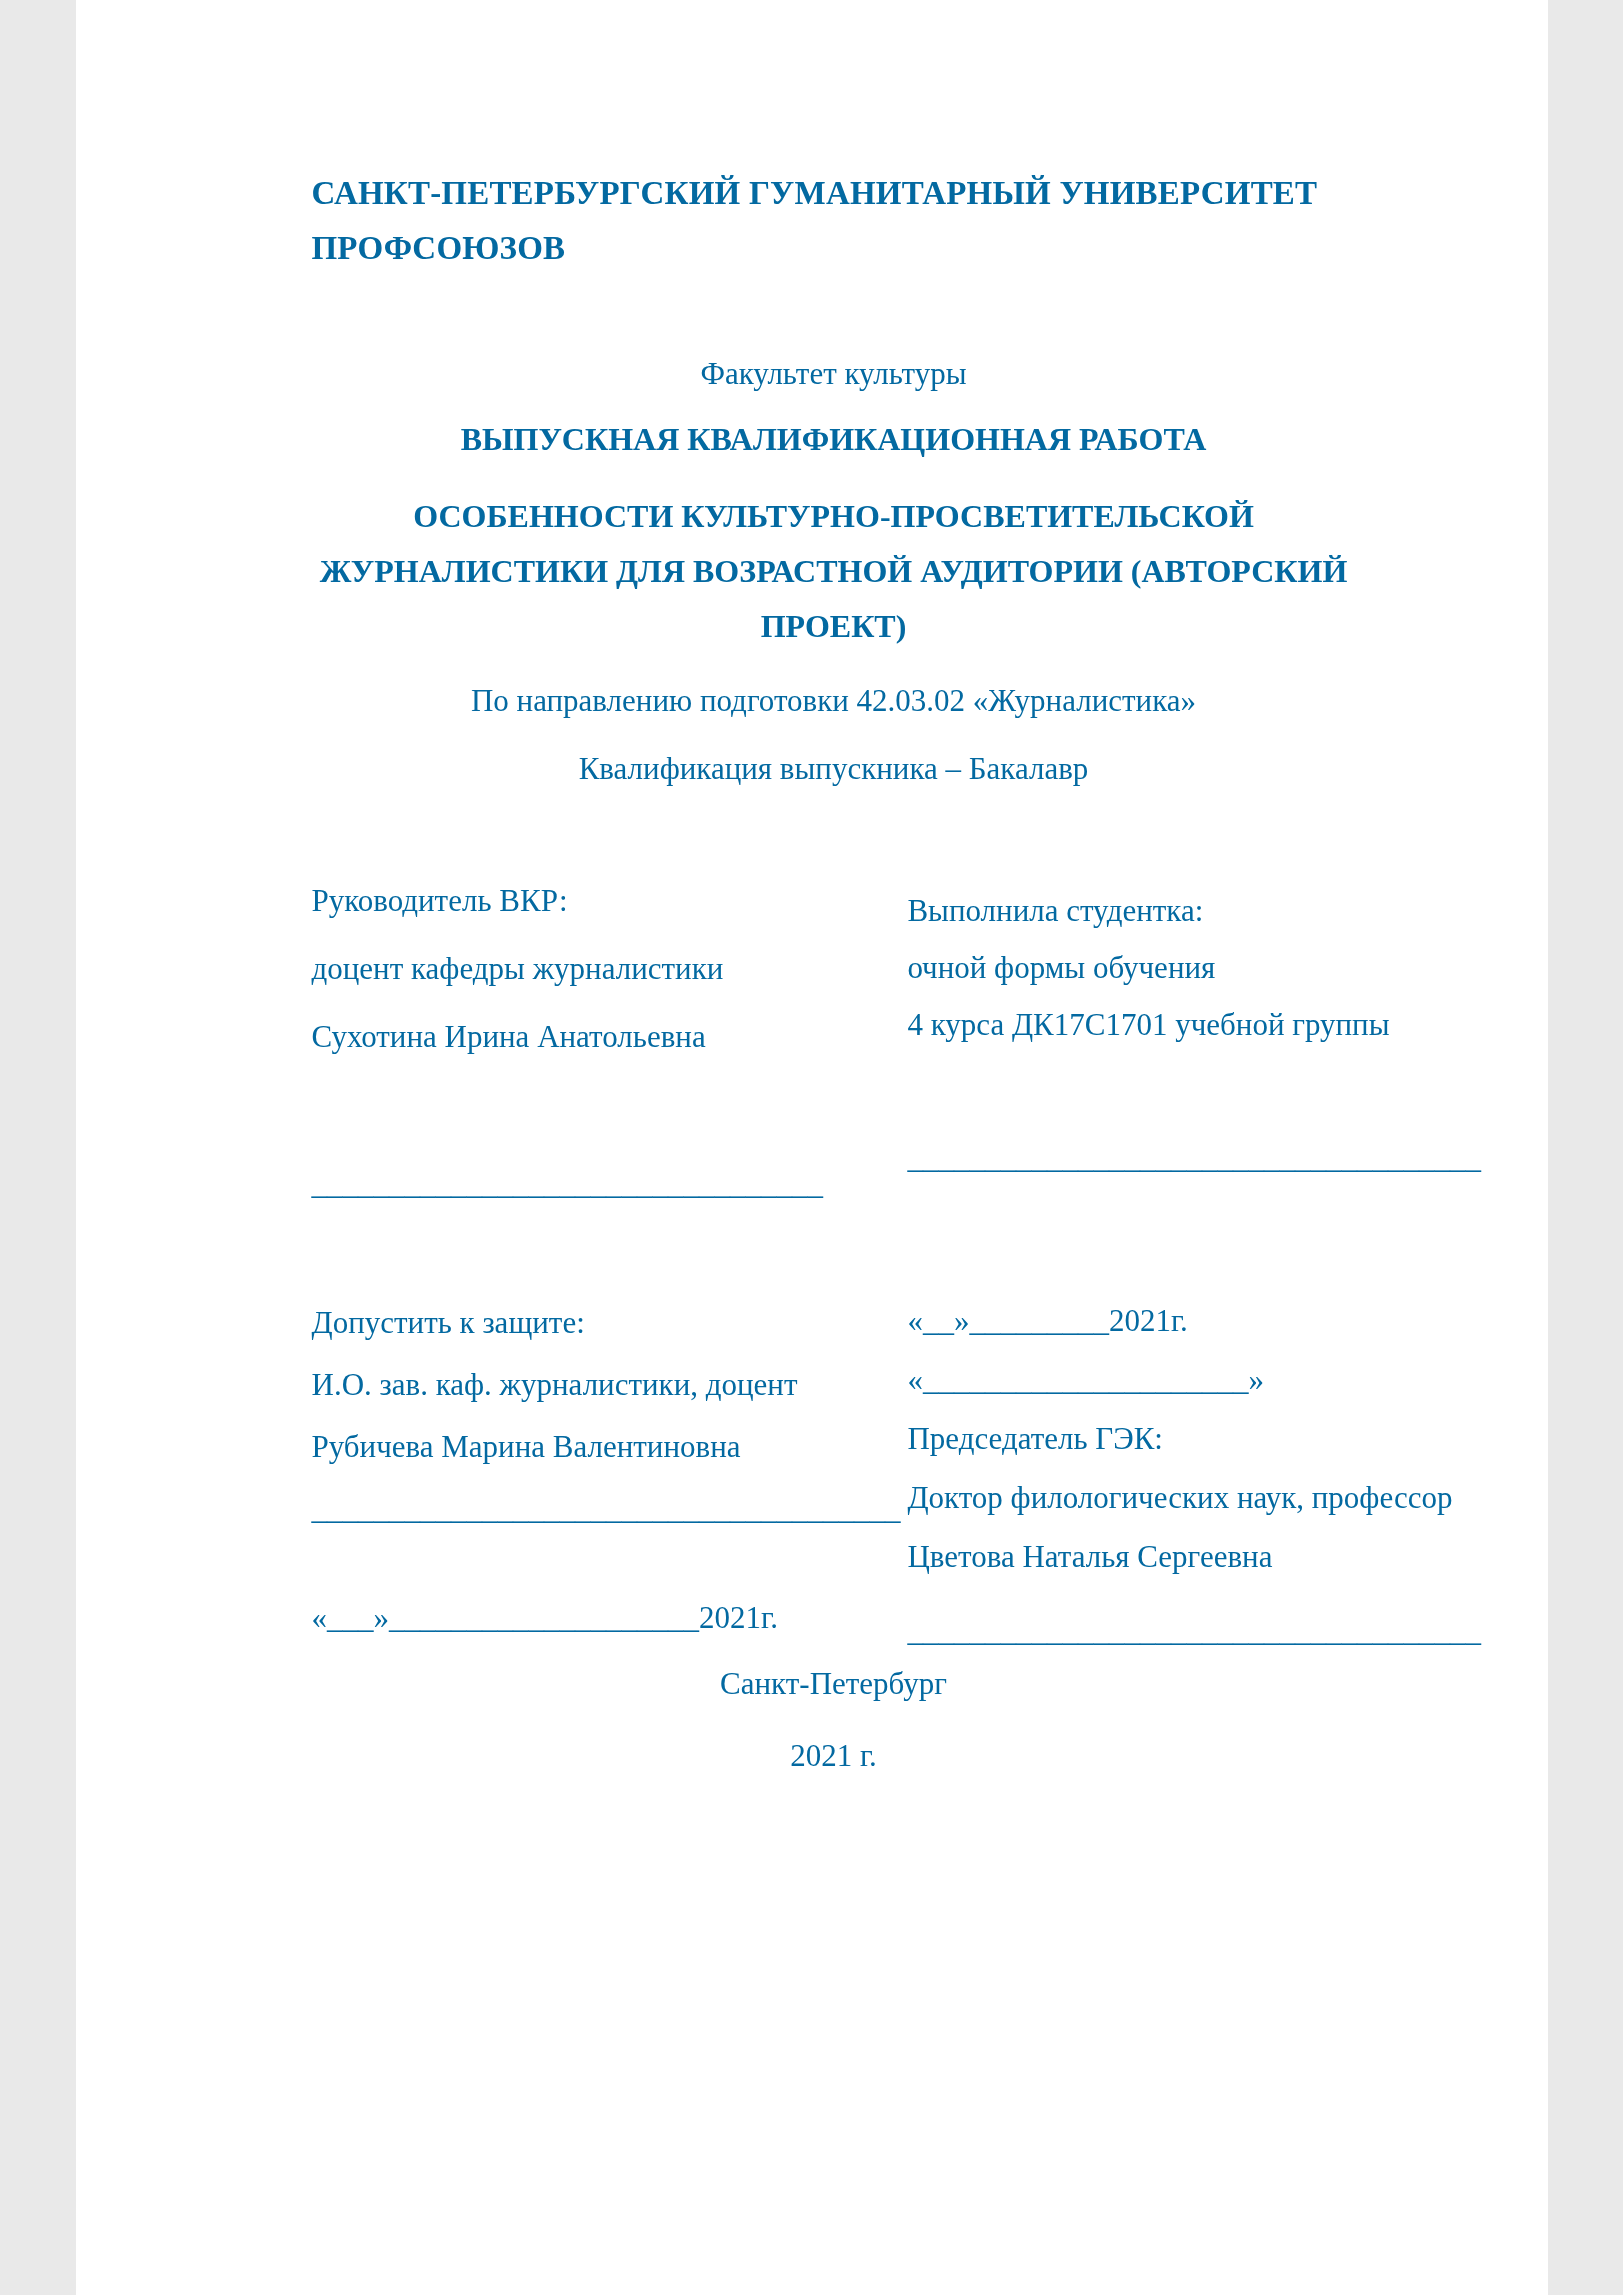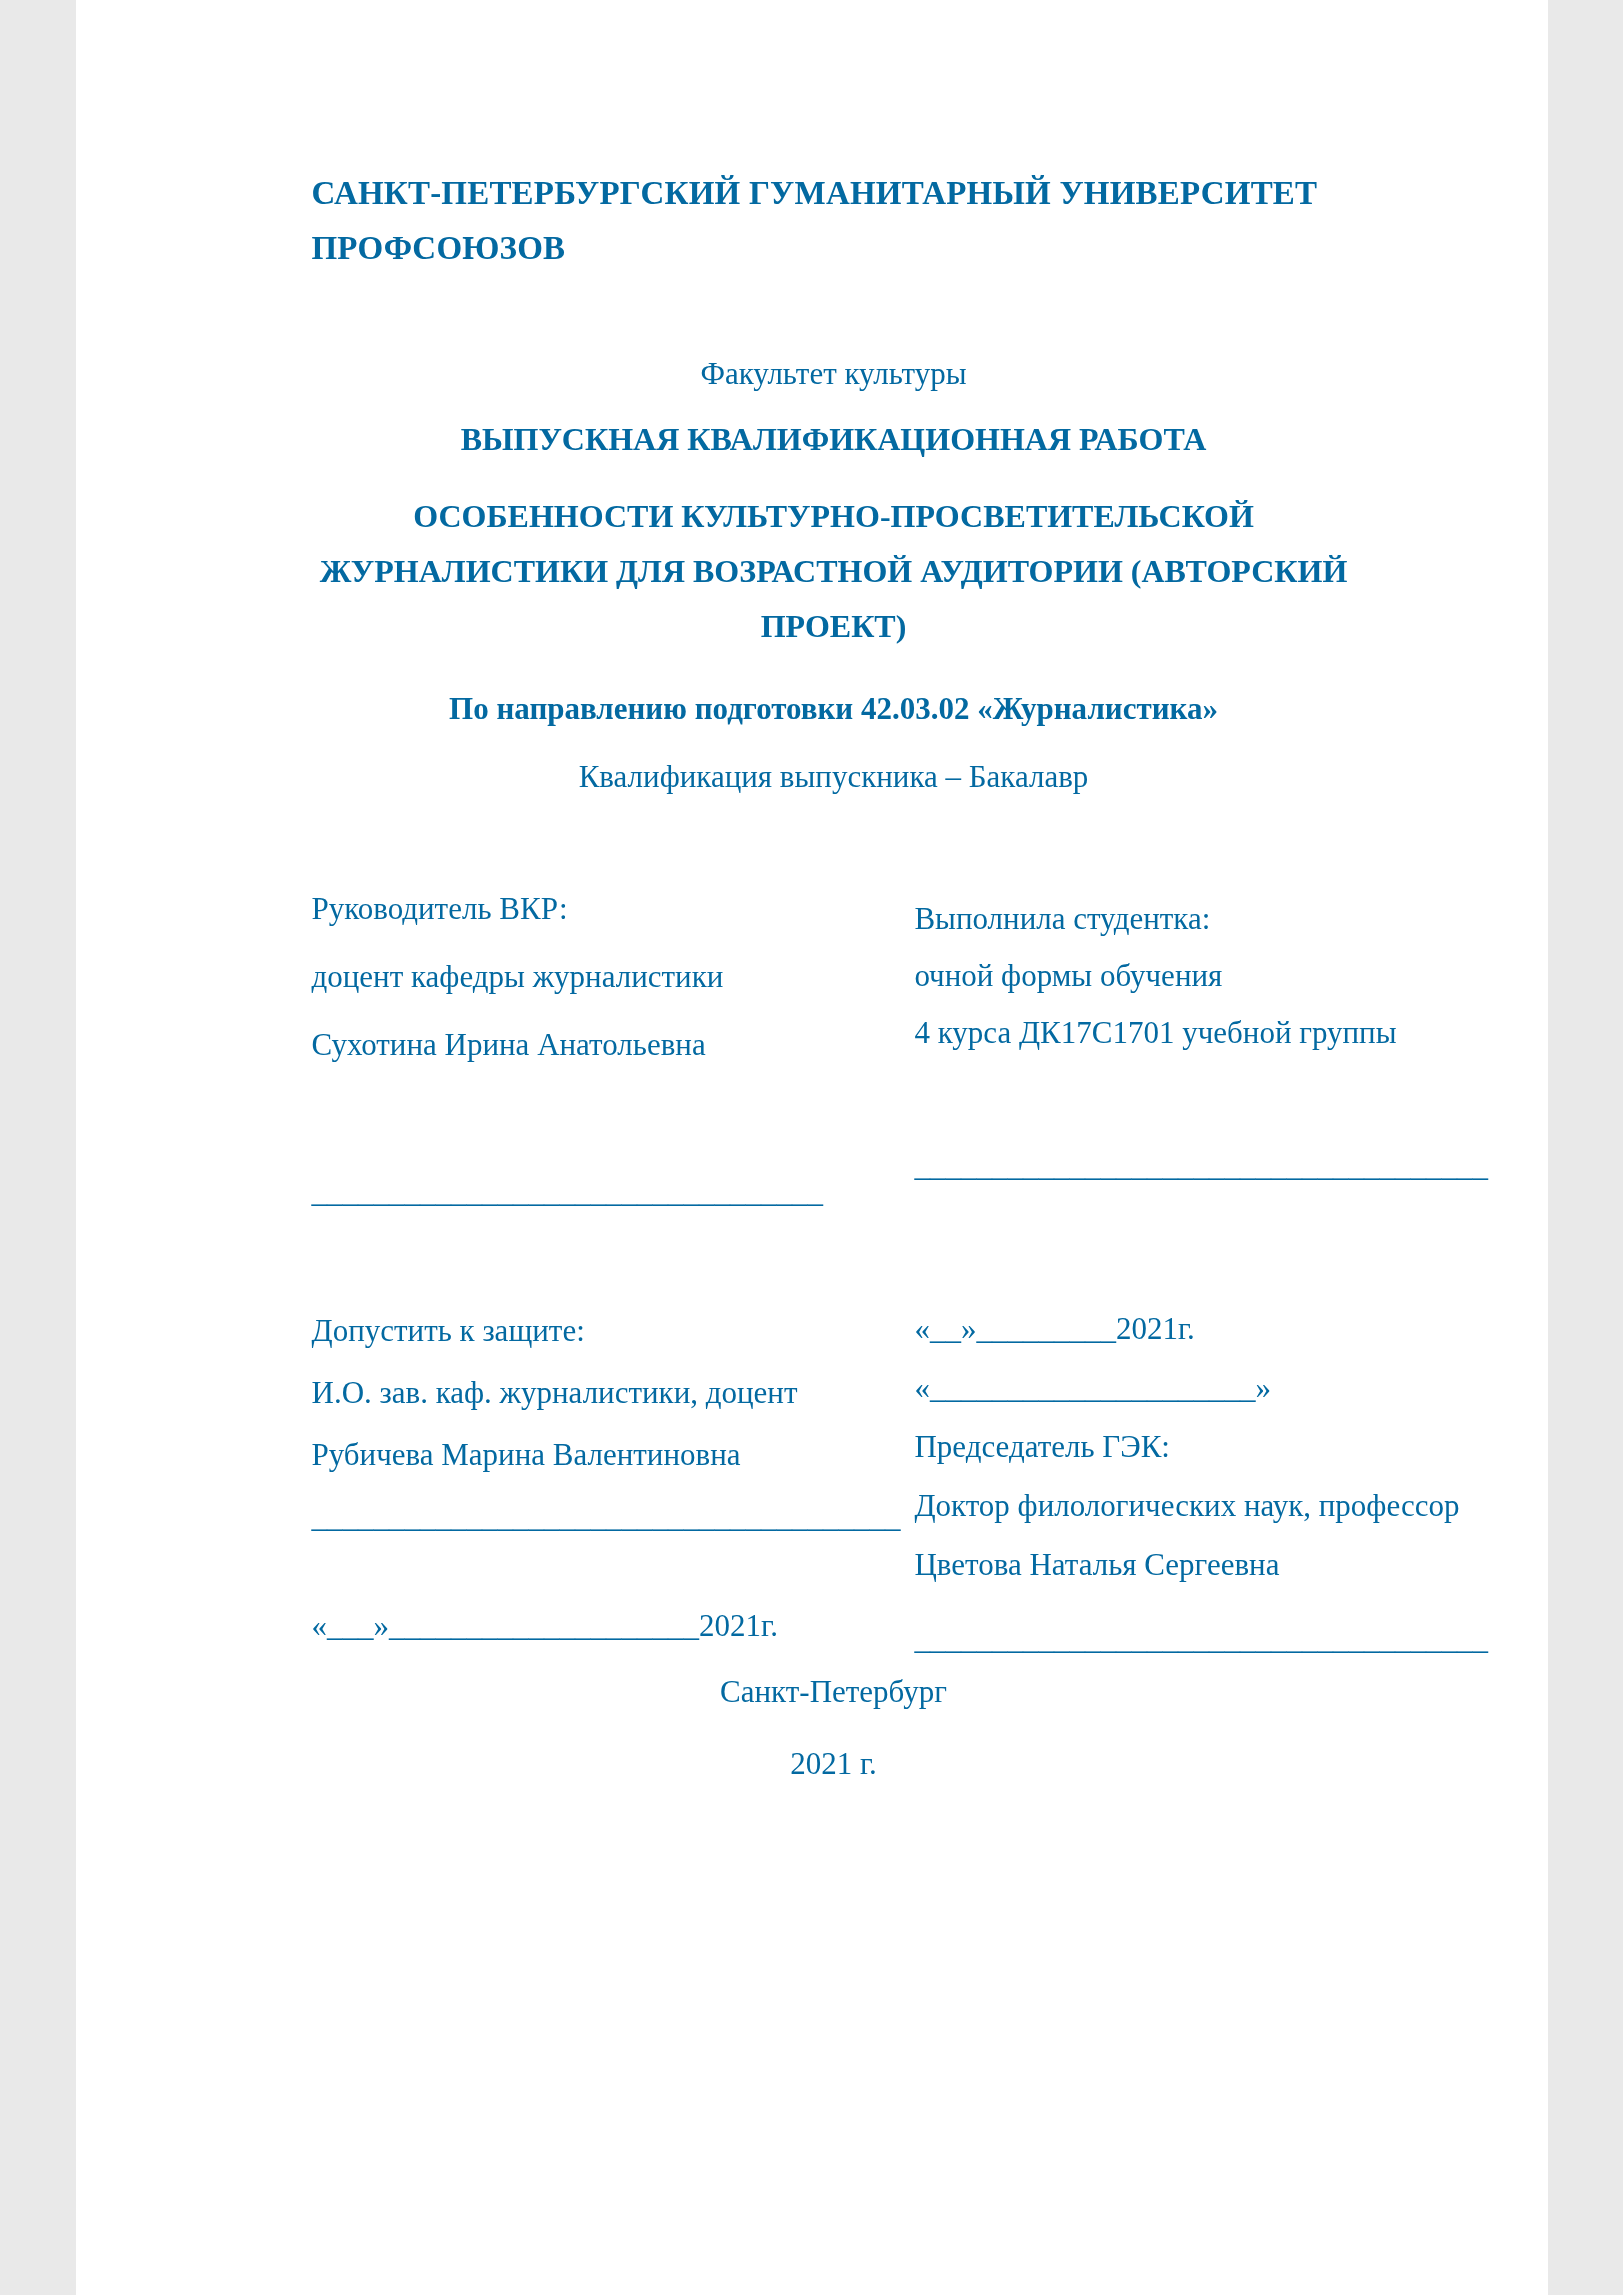--- a/index.html
+++ b/index.html
@@ -24,27 +24,26 @@
     font-size: 33px;
     font-weight: 700;
     line-height: 1.66;
     max-width: 1178px;
     letter-spacing: 0.2px;
   }
   .faculty        { margin-top: 79px; }
   .department     { margin-top: 33px; }
   .work-type      { margin-top: 28px; font-size: 32px; font-weight: 700; font-family: Liberation Serif, serif; }
   .thesis-title   { margin-top: 31px; font-size: 32px; font-weight: 700; line-height: 1.72; }
-  .direction      { margin-top: 36px; font-weight: bold; }
+  .direction      { margin-top: 28px; }
   .qualification  { margin-top: 31px; }
 
   .columns {
     display: grid;
     grid-template-columns: 52% 48%;
-    gap: 7px;
   }
   .block1 { margin-top: 94px; }
   .block2 { margin-top: 90px; }
 
   .block1 .col-left p.mb   { margin-bottom: 31px; }
   .block1 .col-left .sig   { margin-top: 110px; }
   .block1 .col-right p     { line-height: 1.85; }
   .block1 .col-right .sig  { margin-top: 75px; }
 
   .block2 .col-left p      { line-height: 2.0; }

